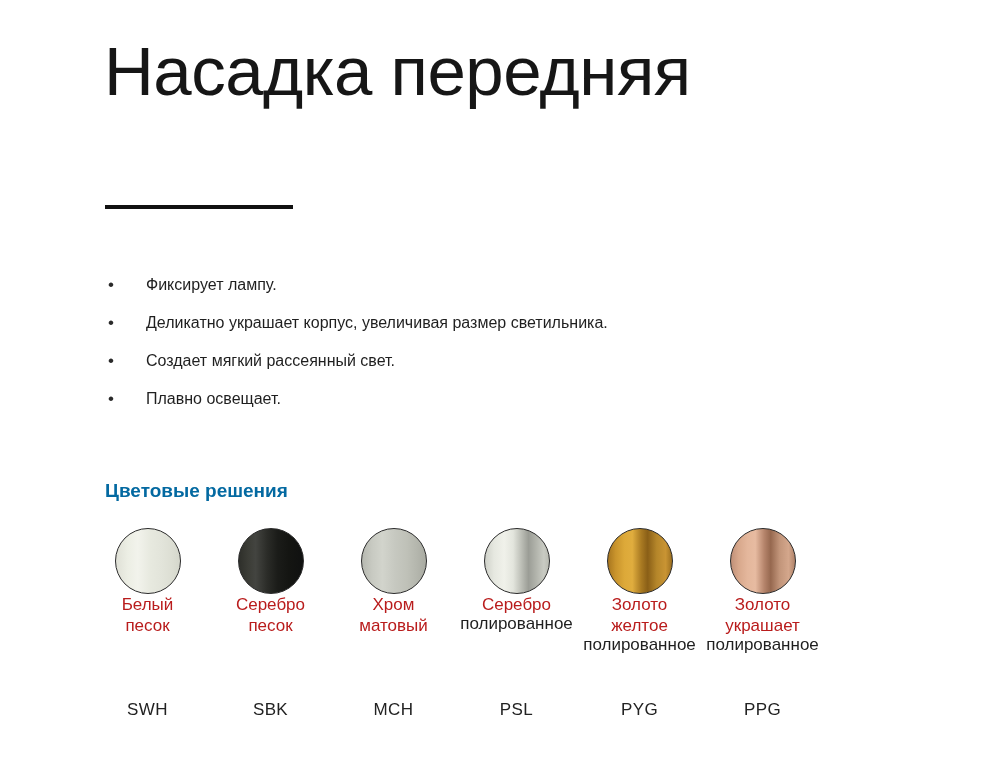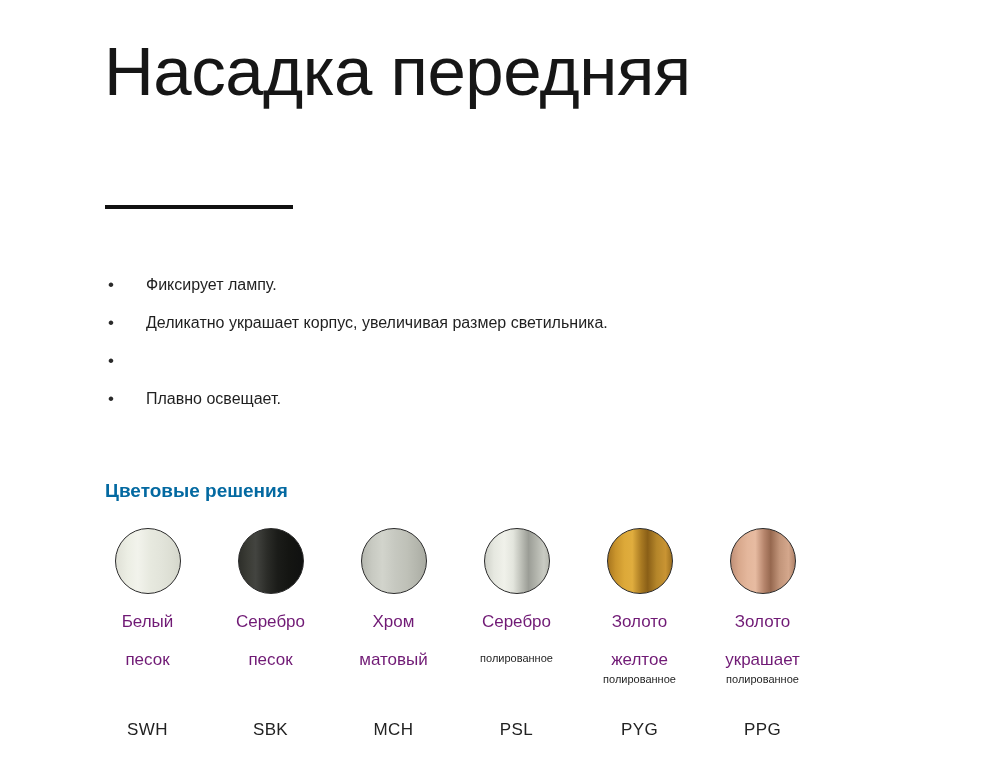--- a/index.html
+++ b/index.html
@@ -149,42 +149,40 @@
       #b5862a 76%, #c99433 90%, #9d7020 100%);
   }
   .fin-ppg {
     background: linear-gradient(90deg,
       #c09078 0%, #d8a88c 12%, #e4b79c 26%,
       #e7bba1 38%, #b5846b 52%, #96684f 62%,
       #c2957a 76%, #d4a78c 90%, #b08269 100%);
   }
 
   .swatch-name {
-    margin-top: 17px;
     font-size: 17px;
     line-height: 21px;
-    color: #701a75;
+    color: #b91c1c;
     text-align: right;
     white-space: nowrap;
   }
   .swatch-finish {
-    font-size: 11px;
+    font-size: 17px;
     line-height: 18px;
     color: #1f1f1f;
     text-align: center;
     white-space: nowrap;
   }
 
   .code-grid {
     position: absolute;
     left: 86px;
     top: 700px;
     width: 840px;
     display: flex;
-    margin-top: 20px;
   }
   .code-cell {
     width: 123px;
     flex: 0 0 123px;
     text-align: center;
     font-size: 17px;
     color: #222222;
     letter-spacing: 0.4px;
   }
 </style>
@@ -202,20 +200,21 @@
     <div class="feature-row">
       <span class="bullet-dot">•</span>
       <span class="feature-text">Фиксирует лампу.</span>
     </div>
     <div class="feature-row">
       <span class="bullet-dot">•</span>
       <span class="feature-text">Деликатно украшает корпус, увеличивая размер светильника.</span>
     </div>
     <div class="feature-row">
       <span class="bullet-dot">•</span>
+      <span class="feature-text">Создает мягкий рассеянный свет.</span>
     </div>
     <div class="feature-row">
       <span class="bullet-dot">•</span>
       <span class="feature-text">Плавно освещает.</span>
     </div>
   </div>
 
   <div class="colors-title">Цветовые решения</div>
 
   <div class="swatch-grid">

